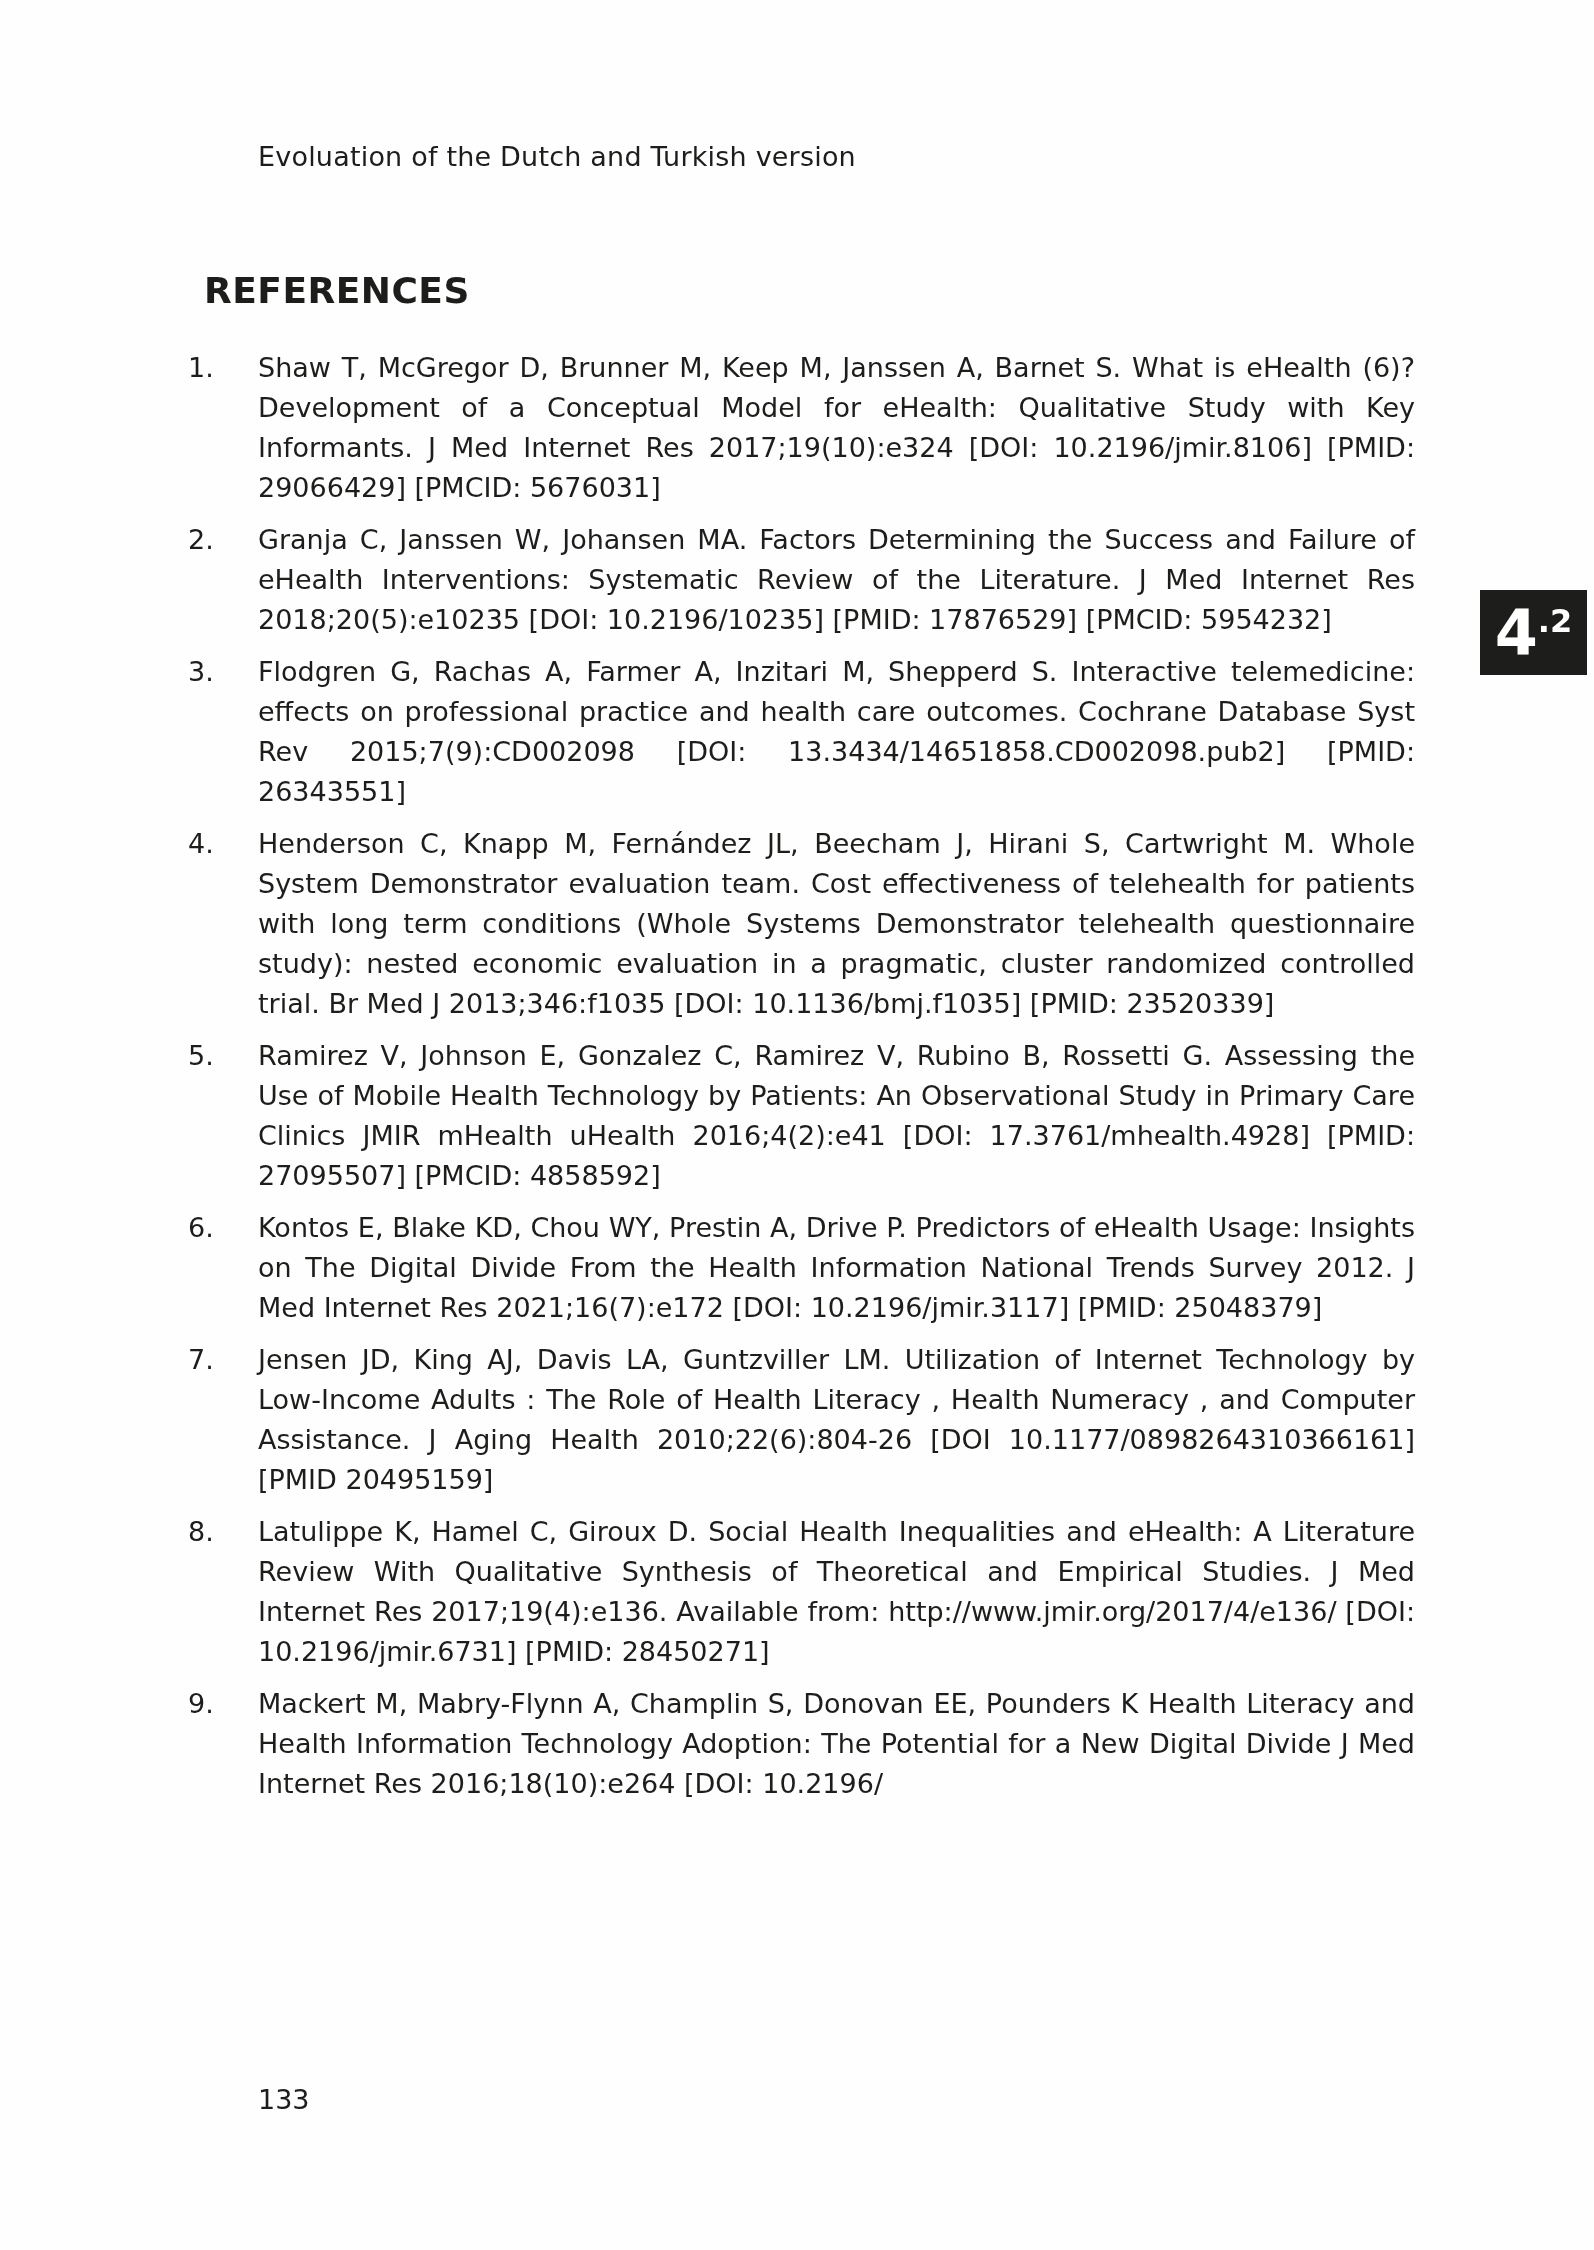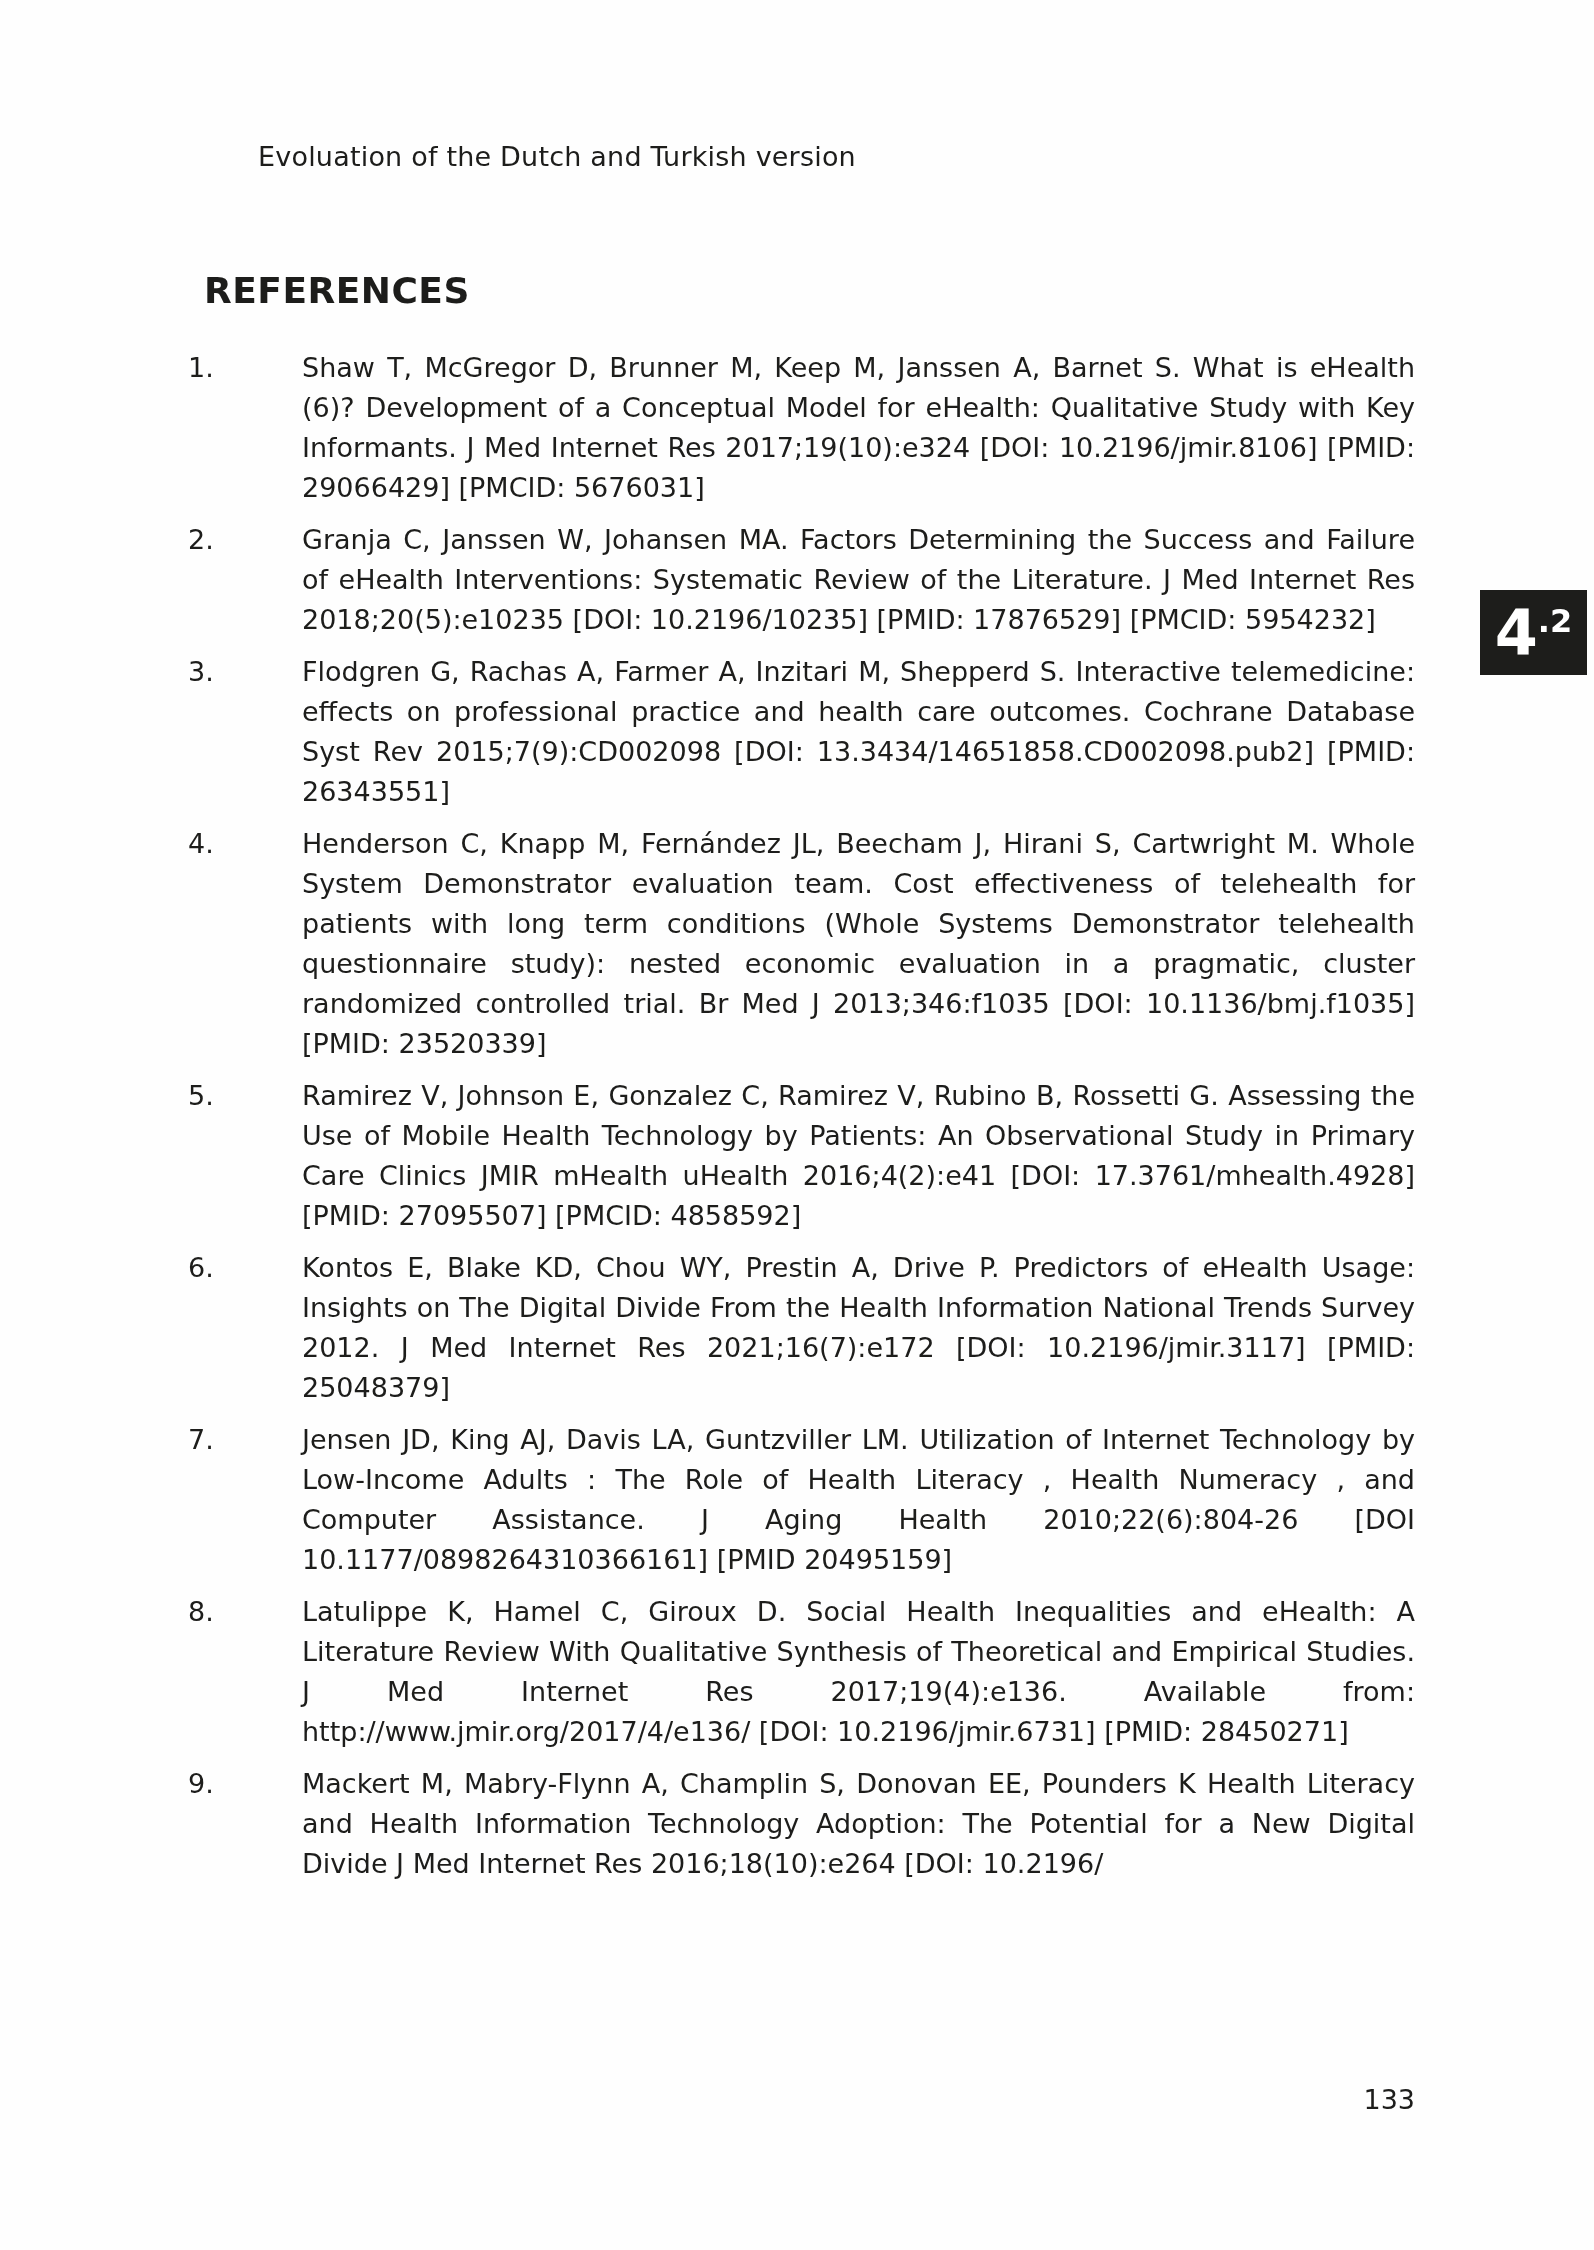--- a/index.html
+++ b/index.html
@@ -59,21 +59,20 @@
     line-height: 40px;
   }
   .ref-num {
     flex: 0 0 70px;
     width: 70px;
   }
   .ref-text {
     flex: 1 1 auto;
     text-align: justify;
     text-justify: inter-word;
-    margin-left: 44px;
   }
 
   .chapter-tab {
     position: absolute;
     left: 1480px;
     top: 590px;
     width: 107px;
     height: 85px;
     background: var(--tab_bg);
     color: var(--tab_text);
@@ -91,21 +90,21 @@
     font-weight: 700;
     line-height: 1;
     transform: translateY(-12px);
   }
 
   .page-number {
     position: absolute;
     top: 2084px;
     left: 258px;
     width: 1157px;
-    text-align: right;
+    text-align: left;
     font-size: 27px;
   }
 </style>
 </head>
 <body>
 
 <div class="page">
 
   <div class="running-head">Evoluation of the Dutch and Turkish version</div>
 

